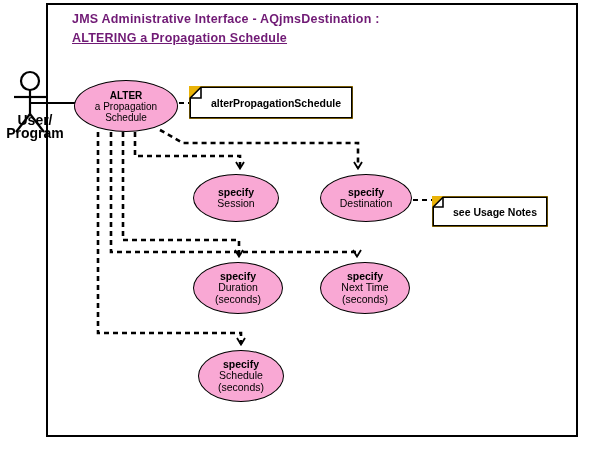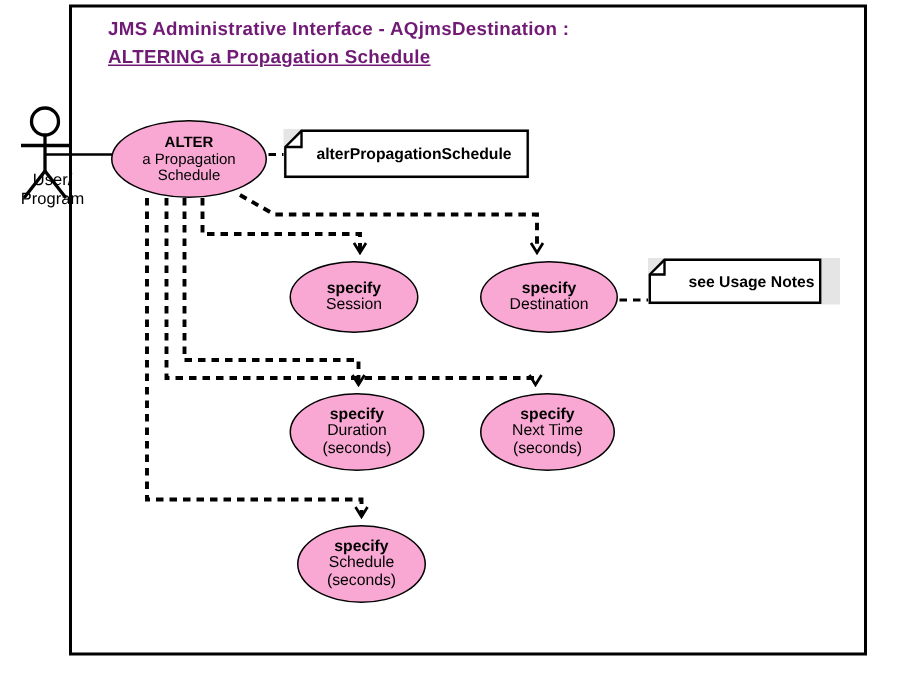--- a/index.html
+++ b/index.html
@@ -46,22 +46,22 @@
     top: 70px;
     width: 60px;
     height: 80px;
   }
   #actor-label {
     position: absolute;
     left: 2px;
     top: 114px;
     width: 66px;
     text-align: center;
-    font-size: 11px;
-    font-weight: normal;
+    font-size: 14px;
+    font-weight: bold;
     line-height: 13px;
     color: #000;
   }
 
   
   .ellipse {
     position: absolute;
     border: 1.6px solid #000;
     border-radius: 50%;
     background: #f9a8d4;
@@ -83,37 +83,37 @@
   #uc-alter .txt { font-size: 10px; line-height: 11px; }
   #uc-session { left: 193px; top: 174px; width: 86px; height: 48px; }
   #uc-destination { left: 320px; top: 174px; width: 92px; height: 48px; }
   #uc-duration { left: 193px; top: 262px; width: 90px; height: 52px; }
   #uc-nexttime { left: 320px; top: 262px; width: 90px; height: 52px; }
   #uc-latency { left: 198px; top: 350px; width: 86px; height: 52px; }
 
   
   .note {
     position: absolute;
-    background: #e5e5e5;
+    background: #eab308;
     box-sizing: border-box;
     display: flex;
     align-items: center;
     justify-content: center;
   }
   .note .note-text {
     font-size: 10.5px;
     font-weight: bold;
     color: #000;
     position: relative;
     z-index: 2;
     padding-left: 10px;
   }
   .note svg { position: absolute; left: 0; top: 0; }
   #note-alter { left: 189px; top: 86px; width: 164px; height: 33px; }
-  #note-usage { left: 432px; top: 172px; width: 128px; height: 31px; }
+  #note-usage { left: 432px; top: 196px; width: 116px; height: 31px; }
 
   
   #wires {
     position: absolute;
     left: 0; top: 0;
     width: 600px; height: 450px;
     pointer-events: none;
   }
 </style>
 </head>

